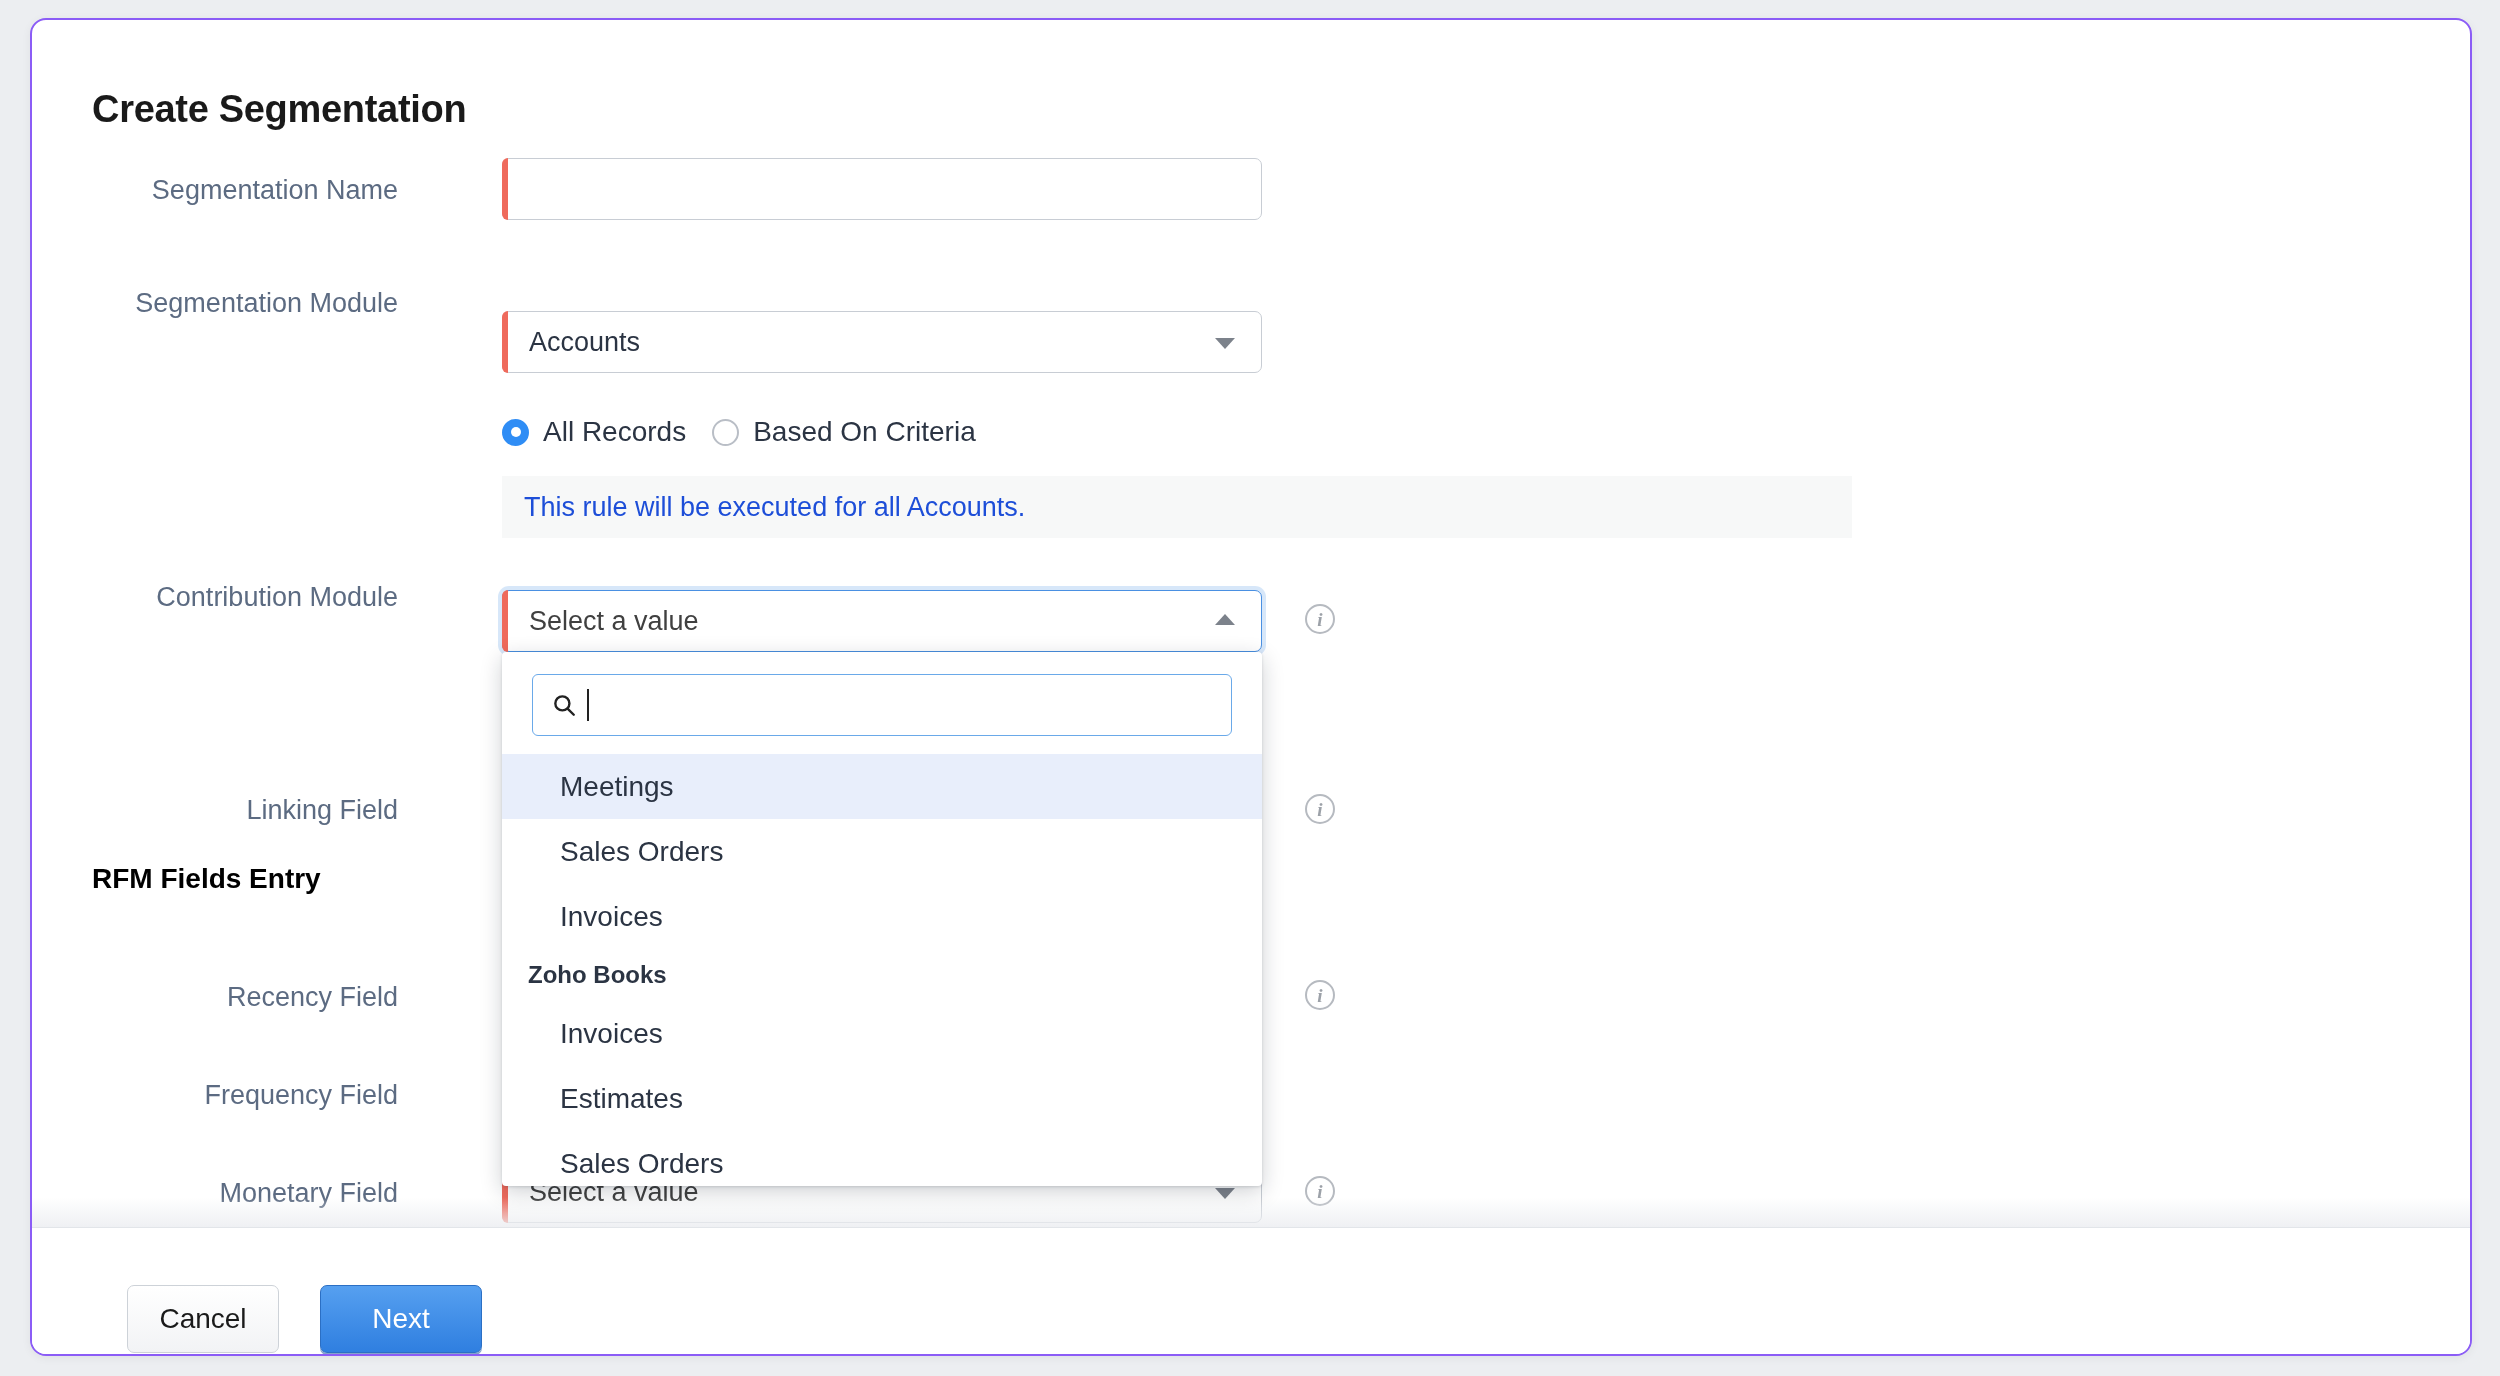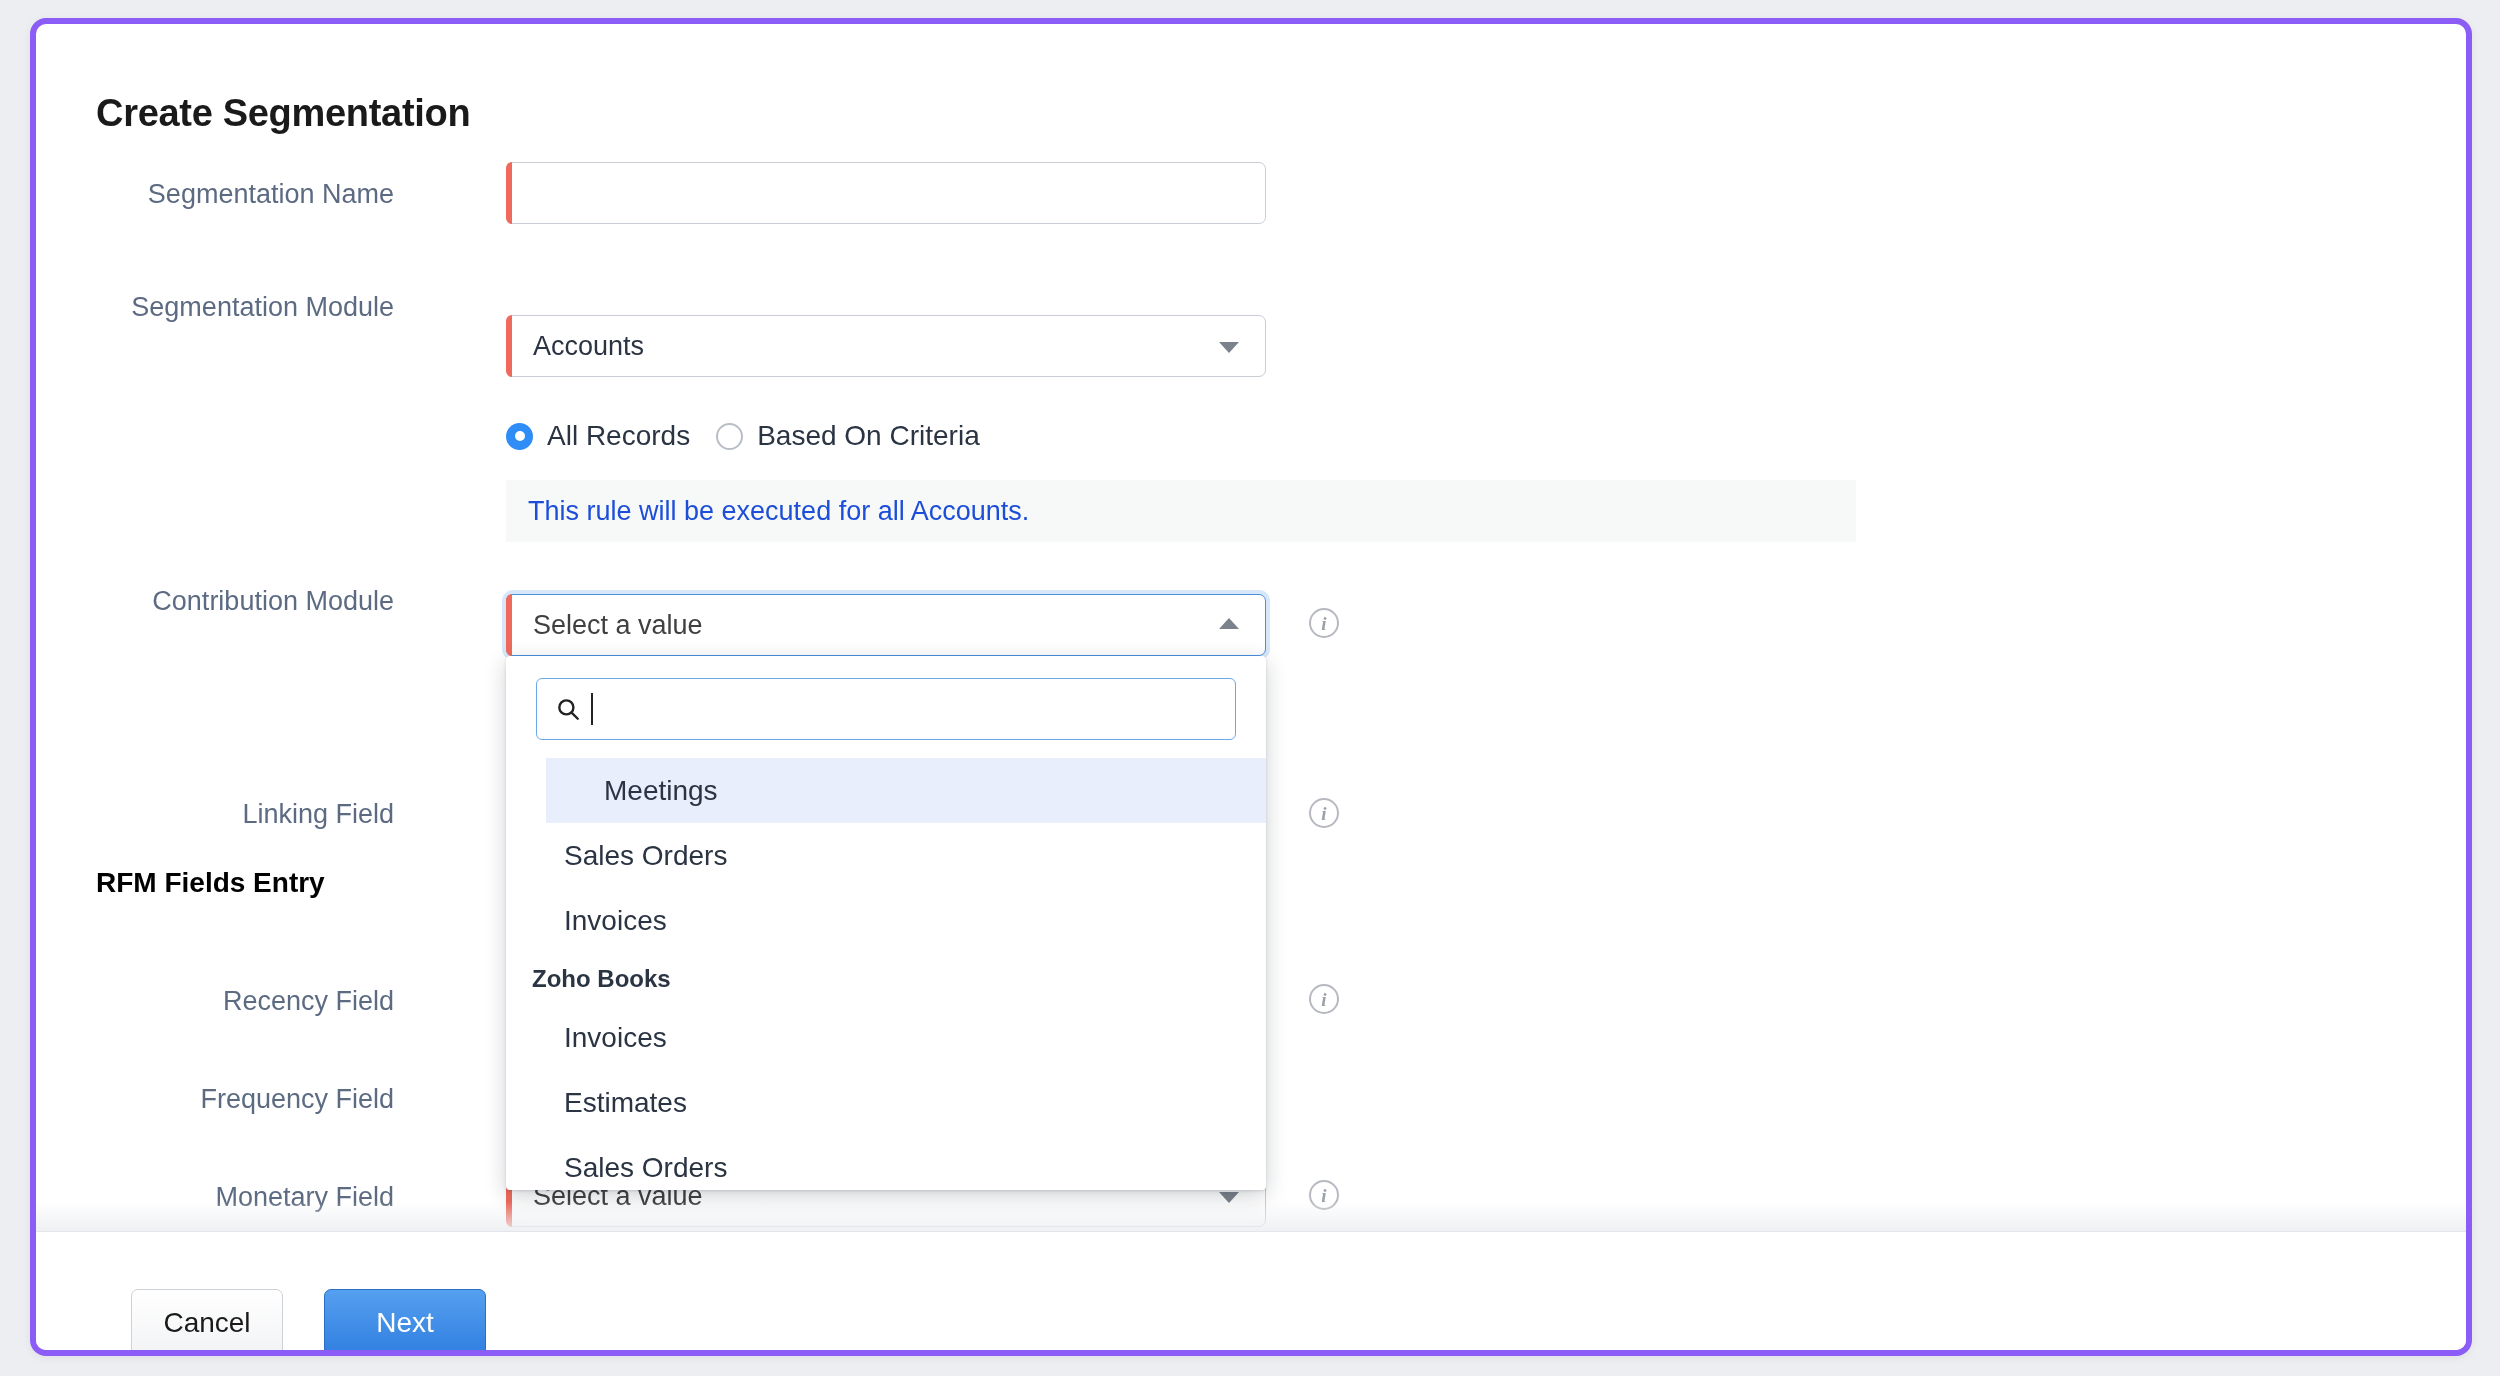--- a/index.html
+++ b/index.html
@@ -14,21 +14,21 @@
     overflow: hidden;
   }
 
   .dialog {
     position: absolute;
     left: 30px;
     top: 18px;
     width: 2442px;
     height: 1338px;
     background: #ffffff;
-    border: 6px solid #8b5cf6;
+    border: 2px solid #8b5cf6;
     border-radius: 16px;
     box-shadow: 0 2px 10px rgba(16,24,40,0.06);
     overflow: hidden;
   }
 
   .dialog-body {
     position: absolute;
     left: 0;
     top: 0;
     right: 0;
@@ -208,21 +208,21 @@
   .dd-option {
     height: 65px;
     display: flex;
     align-items: center;
     padding-left: 58px;
     font-size: 28px;
     color: #2b3443;
     cursor: pointer;
     white-space: nowrap;
   }
-  .dd-option.highlight { background: #e8eefb; margin-left: 40px; }
+  .dd-option.highlight { background: #e8eefb; }
   .dd-group {
     height: 52px;
     display: flex;
     align-items: center;
     padding-left: 26px;
     font-size: 24px;
     font-weight: bold;
     color: #2b3443;
     white-space: nowrap;
   }

